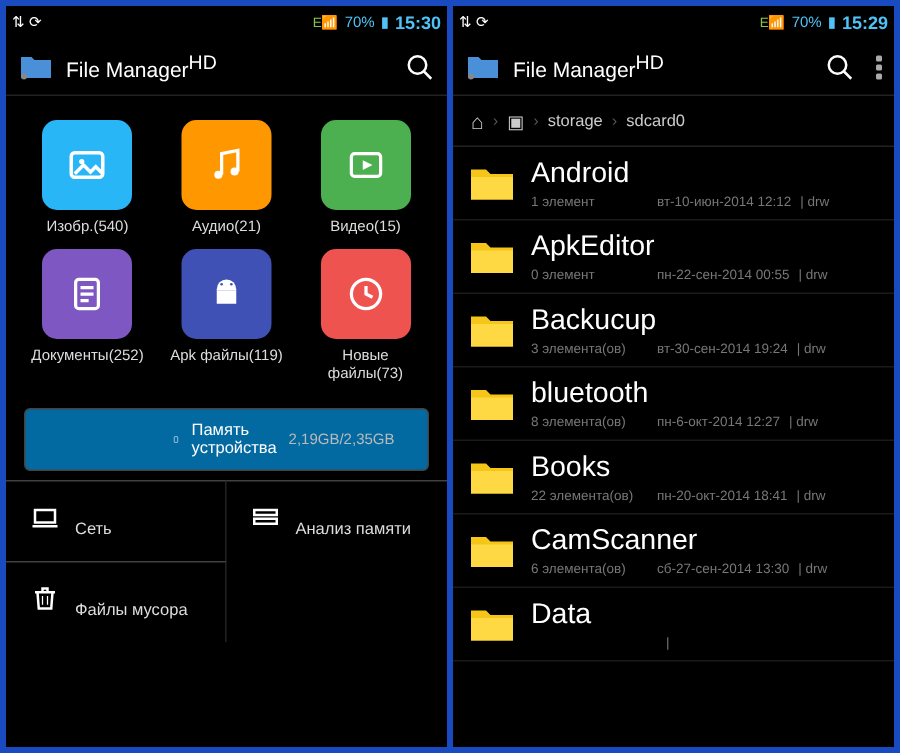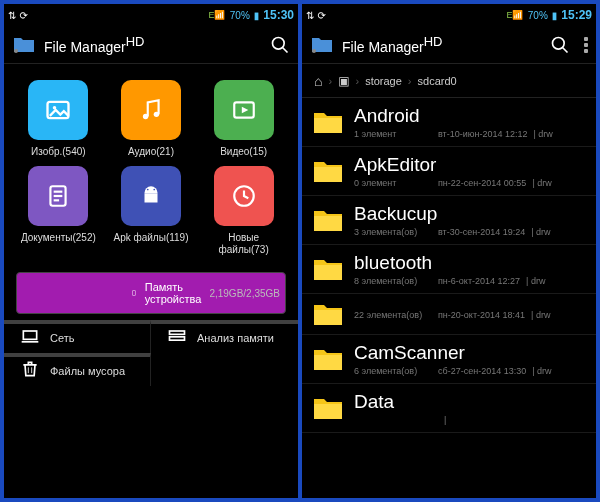--- a/index.html
+++ b/index.html
@@ -17,27 +17,27 @@
 .hd { font-size: 13px; vertical-align: super; }
 .hdr-actions { margin-left: auto; display: flex; gap: 14px; align-items: center; }
 .menu-dots { display: flex; flex-direction: column; gap: 2px; }
 .menu-dots span { width: 4px; height: 4px; background: #aaa; border-radius: 1px; }
 
 
 .grid { display: grid; grid-template-columns: repeat(3, 1fr); gap: 8px; padding: 16px 12px 10px; }
 .cat { display: flex; flex-direction: column; align-items: center; }
 .cat-box { width: 60px; height: 60px; border-radius: 10px; display: flex; align-items: center; justify-content: center; color: #fff; font-size: 26px; }
 .cat-label { color: #ddd; font-size: 10px; text-align: center; margin-top: 6px; line-height: 1.2; max-width: 80px; }
-.storage-bar { margin: 6px 12px; border: 1px solid #444; border-radius: 4px; padding: 8px 5px; display: flex; align-items: center; gap: 8px; position: relative; background: #a21caf; overflow: hidden; }
+.storage-bar { margin: 6px 12px; border: 1px solid #444; border-radius: 4px; padding: 8px 22px; display: flex; align-items: center; gap: 8px; position: relative; background: #0369a1; overflow: hidden; }
 .storage-fill { position: absolute; left: 0; top: 0; bottom: 0; width: 92%; background: #1a1a1a; }
 .storage-bar > * { position: relative; z-index: 1; }
 .storage-label { color: #fff; font-size: 11px; }
 .storage-val { color: #bbb; font-size: 10px; margin-left: auto; }
 .bottom-grid { display: grid; grid-template-columns: 1fr 1fr; }
-.bottom-item { display: flex; align-items: center; gap: 10px; padding: 2px 16px; border-top: 4px solid #404040; }
+.bottom-item { display: flex; align-items: flex-end; gap: 10px; padding: 14px 16px; border-top: 1px solid #404040; }
 .bottom-item:nth-child(odd) { border-right: 1px solid #222; }
 .bottom-ic { color: #fff; font-size: 18px; width: 20px; }
 .bottom-label { color: #ddd; font-size: 11px; line-height: 1.2; }
 
 
 .breadcrumb { height: 34px; background: #000; display: flex; align-items: center; gap: 0; padding: 0 6px; border-bottom: 1px solid #222; font-size: 11px; }
 .bc-item { color: #ccc; padding: 0 6px; height: 22px; display: flex; align-items: center; }
 .bc-sep { color: #555; }
 .bc-home { font-size: 14px; }
 .bc-sd { font-size: 12px; }
@@ -270,20 +270,21 @@
             <span>| drw</span>
           </div>
         </div>
       </div>
       <div class="file-row">
         <svg class="folder-ic" viewBox="0 0 32 26">
           <path fill="#f5c518" d="M2 4h10l3 3h15v17H2z"></path>
           <path fill="#ffd943" d="M2 9h28v15H2z"></path>
         </svg>
         <div class="file-info">
+          <div class="file-name">Books</div>
           <div class="file-meta">
             <span>22 элемента(ов)</span>
             <span>пн-20-окт-2014 18:41</span>
             <span>| drw</span>
           </div>
         </div>
       </div>
       <div class="file-row">
         <svg class="folder-ic" viewBox="0 0 32 26">
           <path fill="#f5c518" d="M2 4h10l3 3h15v17H2z"></path>

